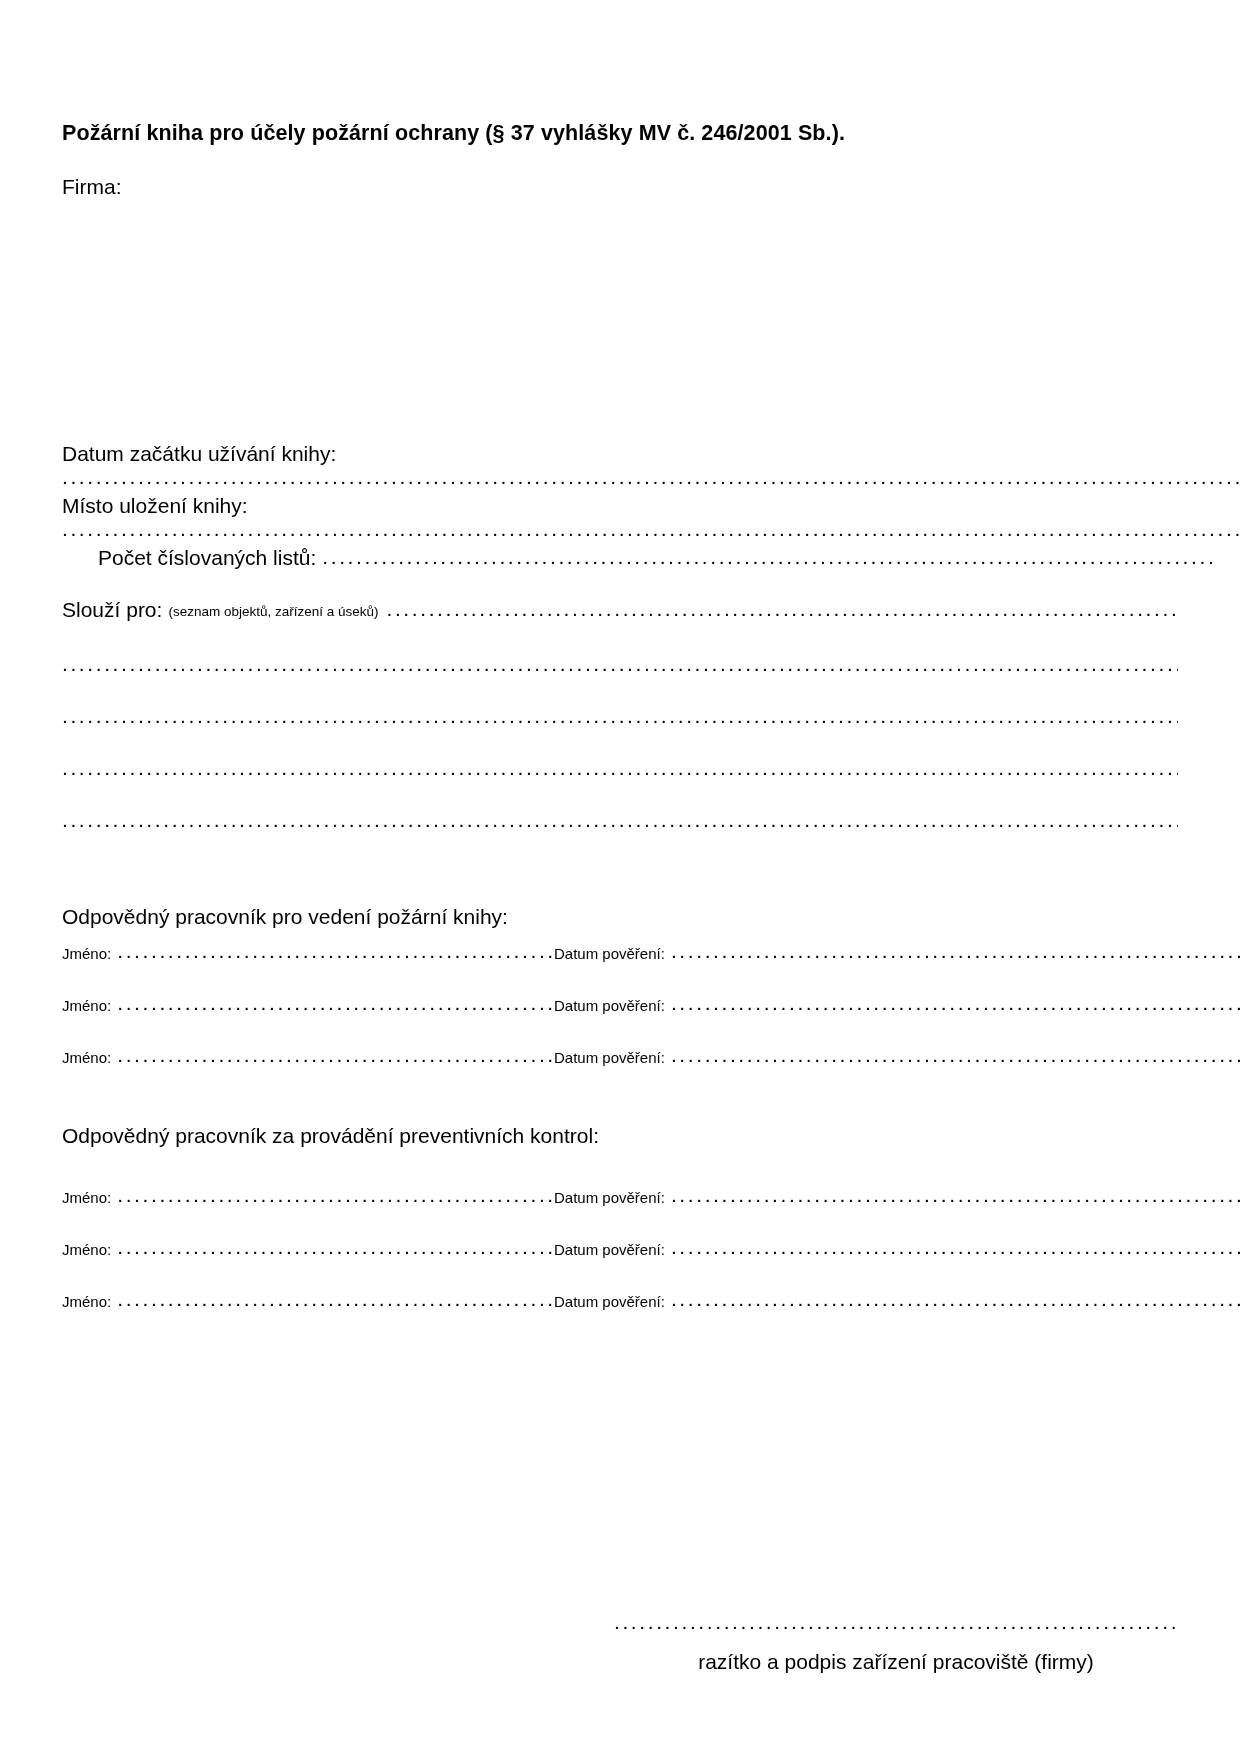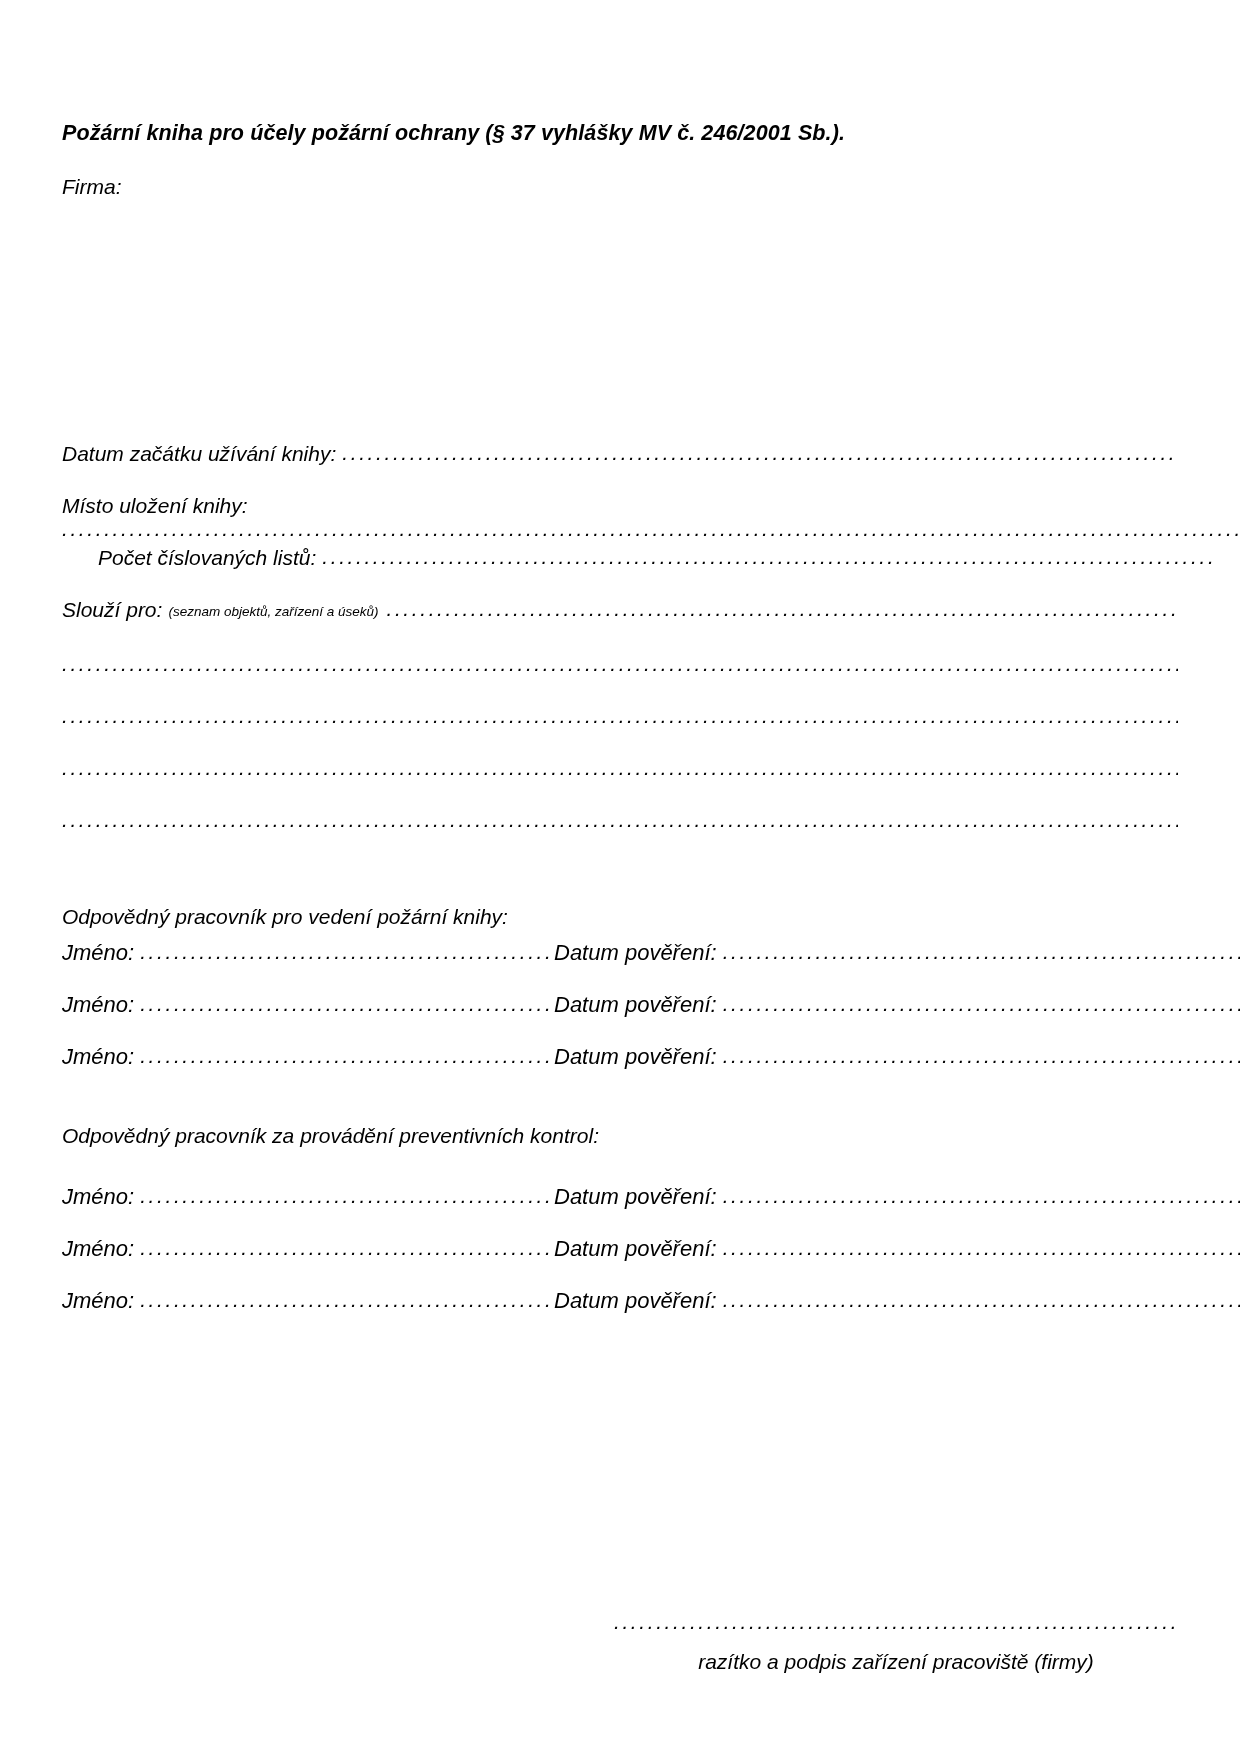--- a/index.html
+++ b/index.html
@@ -13,21 +13,20 @@
     color: #000000;
   }
   .page {
     position: relative;
     width: 1240px;
     height: 1754px;
     background: #ffffff;
     box-sizing: border-box;
     padding: 8px;
     overflow: hidden;
-    font-style: italic;
   }
   .content {
     position: absolute;
     left: 62px;
     top: 0;
     width: 1116px;
   }
 
   
   .doc-title {
@@ -106,21 +105,21 @@
     white-space: nowrap;
   }
 
   
   .name-row {
     position: absolute;
     left: 0;
     width: 1116px;
     display: flex;
     align-items: baseline;
-    font-size: 22px;
+    font-size: 15px;
     white-space: nowrap;
   }
   .name-row .col {
     display: flex;
     align-items: baseline;
   }
   .name-row .col-left { width: 492px; flex: 0 0 492px; }
   .name-row .col-right { flex: 1 1 auto; }
   .name-row .lbl { flex: 0 0 auto; padding-right: 6px; }
 
@@ -150,21 +149,21 @@
 </head>
 <body>
 
 <div class="page">
   <div class="content">
 
     <div class="doc-title">Požární kniha pro účely požární ochrany (§ 37 vyhlášky MV č. 246/2001 Sb.).</div>
 
     <div class="firma-label">Firma:</div>
 
-    <div class="field-row" style="top: 442px;">
+    <div class="field-row" style="top: 442px; flex-direction: column;">
       <span class="lbl">Datum začátku užívání knihy:</span>
       <span class="dots"></span>
     </div>
 
     <div class="field-row" style="top: 494px; flex-direction: column;">
       <span class="lbl">Místo uložení knihy:</span>
       <span class="dots"></span>
     </div>
 
     <div class="field-row" style="top: 546px; margin-left: 36px;">

